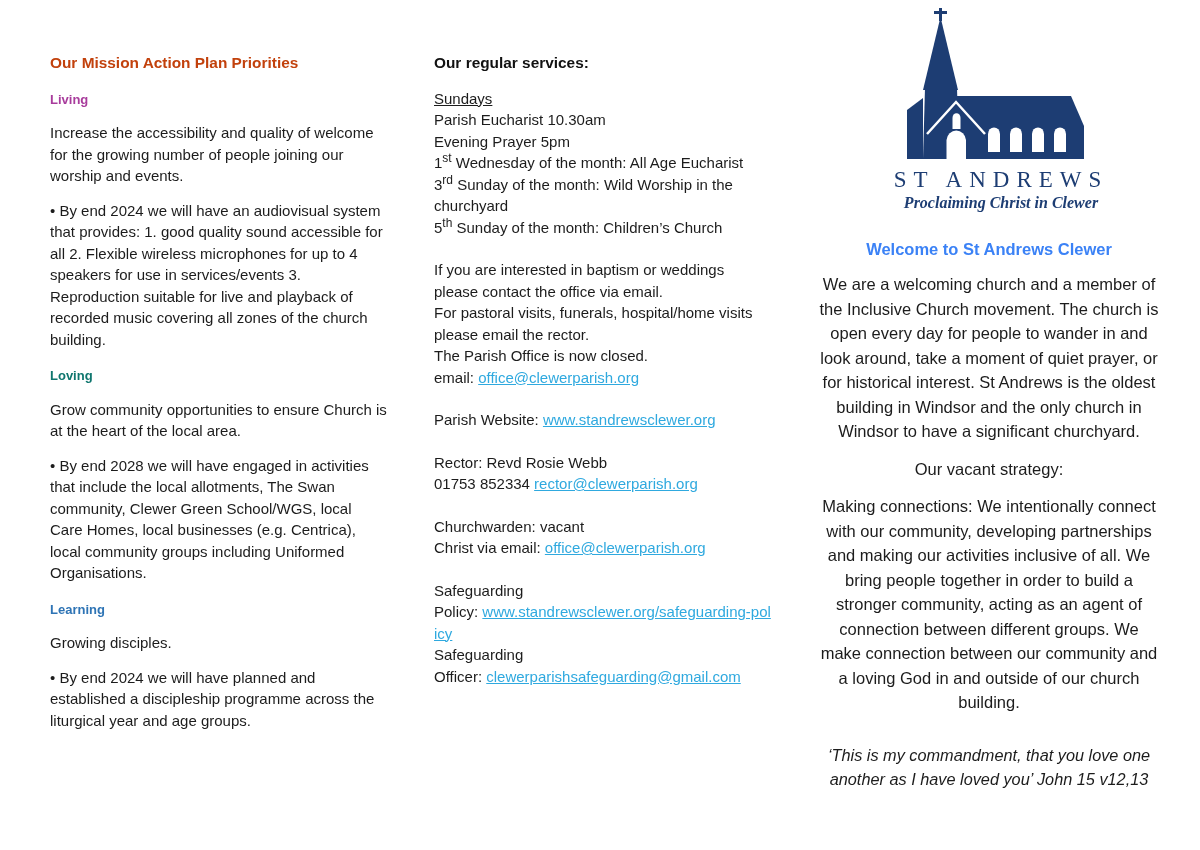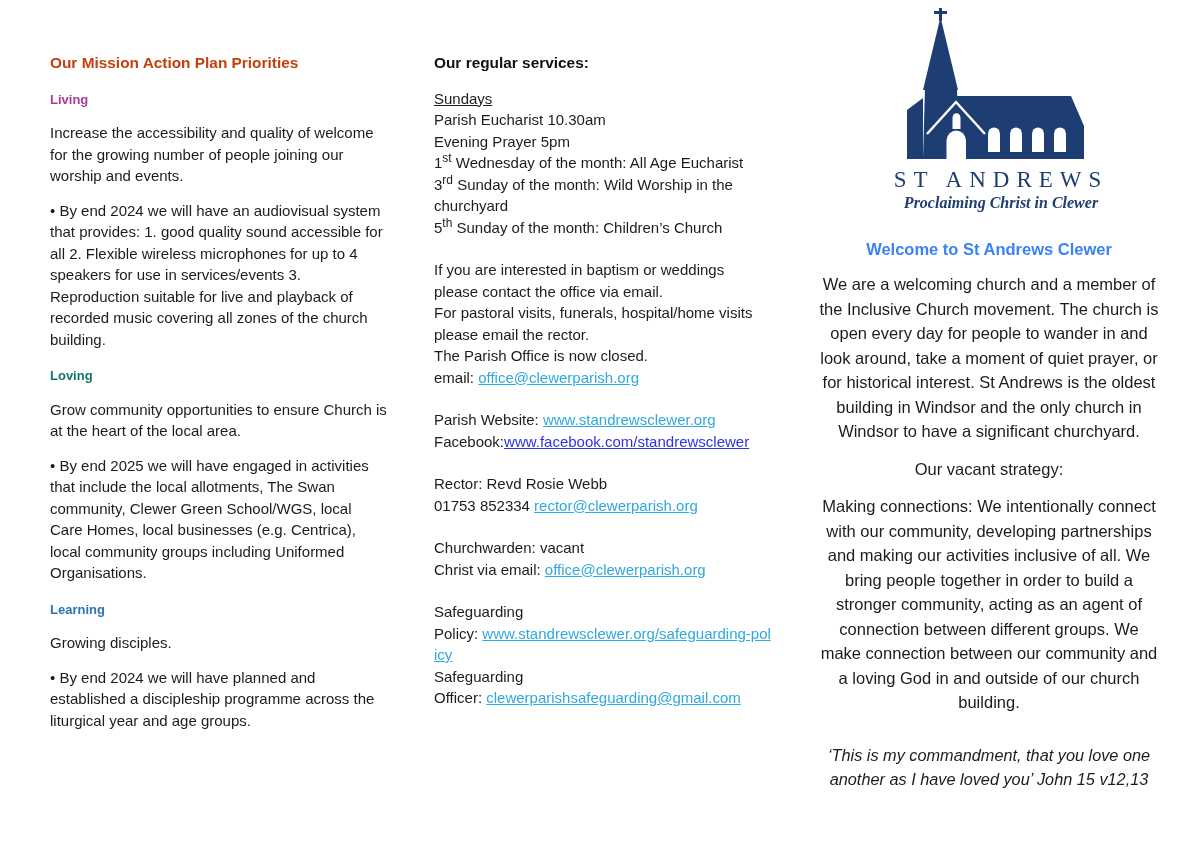--- a/index.html
+++ b/index.html
@@ -37,21 +37,21 @@
 
 <div id="col-left" class="col body-text">
   <div class="l-title">Our Mission Action Plan Priorities</div>
 
   <div class="section-heading" style="color: rgb(168, 60, 156);">Living</div>
   <p class="para">Increase the accessibility and quality of welcome for the growing number of people joining our worship and events.</p>
   <p class="para">• By end 2024 we will have an audiovisual system that provides: 1. good quality sound accessible for all 2. Flexible wireless microphones for up to 4 speakers for use in services/events 3. Reproduction suitable for live and playback of recorded music covering all zones of the church building.</p>
 
   <div class="section-heading" style="color: #0f766e;">Loving</div>
   <p class="para">Grow community opportunities to ensure Church is at the heart of the local area.</p>
-  <p class="para">• By end 2025 we will have engaged in activities that include the local allotments, The Swan community, Clewer Green School/WGS, local Care Homes, local businesses (e.g. Centrica), local community groups including Uniformed Organisations.</p>
+  <p class="para">• By end 2028 we will have engaged in activities that include the local allotments, The Swan community, Clewer Green School/WGS, local Care Homes, local businesses (e.g. Centrica), local community groups including Uniformed Organisations.</p>
 
   <div class="section-heading" style="color: rgb(46, 116, 181);">Learning</div>
   <p class="para">Growing disciples.</p>
   <p class="para">• By end 2024 we will have planned and established a discipleship programme across the liturgical year and age groups.</p>
 </div>
 
 <div id="col-mid" class="col body-text">
   <div class="m-title">Our regular services:</div>
 
   <div class="underline">Sundays</div>
@@ -62,21 +62,20 @@
   <div><span>5</span><sup>th</sup><span> Sunday of the month: Children’s Church</span></div>
 
   <div class="gap-top">If you are interested in baptism or weddings please contact the office via email.</div>
   <div>For pastoral visits, funerals, hospital/home visits please email the rector.</div>
 
 
   <div>The Parish Office is now closed.</div>
   <div><span>email: </span><a style="color: rgb(47, 169, 223);">office@clewerparish.org</a></div>
 
   <div class="group"><span>Parish Website: </span><a style="color: rgb(47, 169, 223);">www.standrewsclewer.org</a></div>
-  <div><span>Facebook:</span><a style="color: rgb(45, 50, 230);">www.facebook.com/standrewsclewer</a></div>
 
   <div class="group">Rector: Revd Rosie Webb</div>
   <div><span>01753 852334 </span><a style="color: rgb(47, 169, 223);">rector@clewerparish.org</a></div>
 
   <div class="group">Churchwarden: vacant</div>
   <div><span>Christ via email: </span><a style="color: rgb(47, 169, 223);">office@clewerparish.org</a></div>
 
   <div class="group">Safeguarding</div>
   <div class="breakall"><span>Policy: </span><a style="color: rgb(47, 169, 223);">www.standrewsclewer.org/safeguarding-policy</a></div>
   <div>Safeguarding</div>

